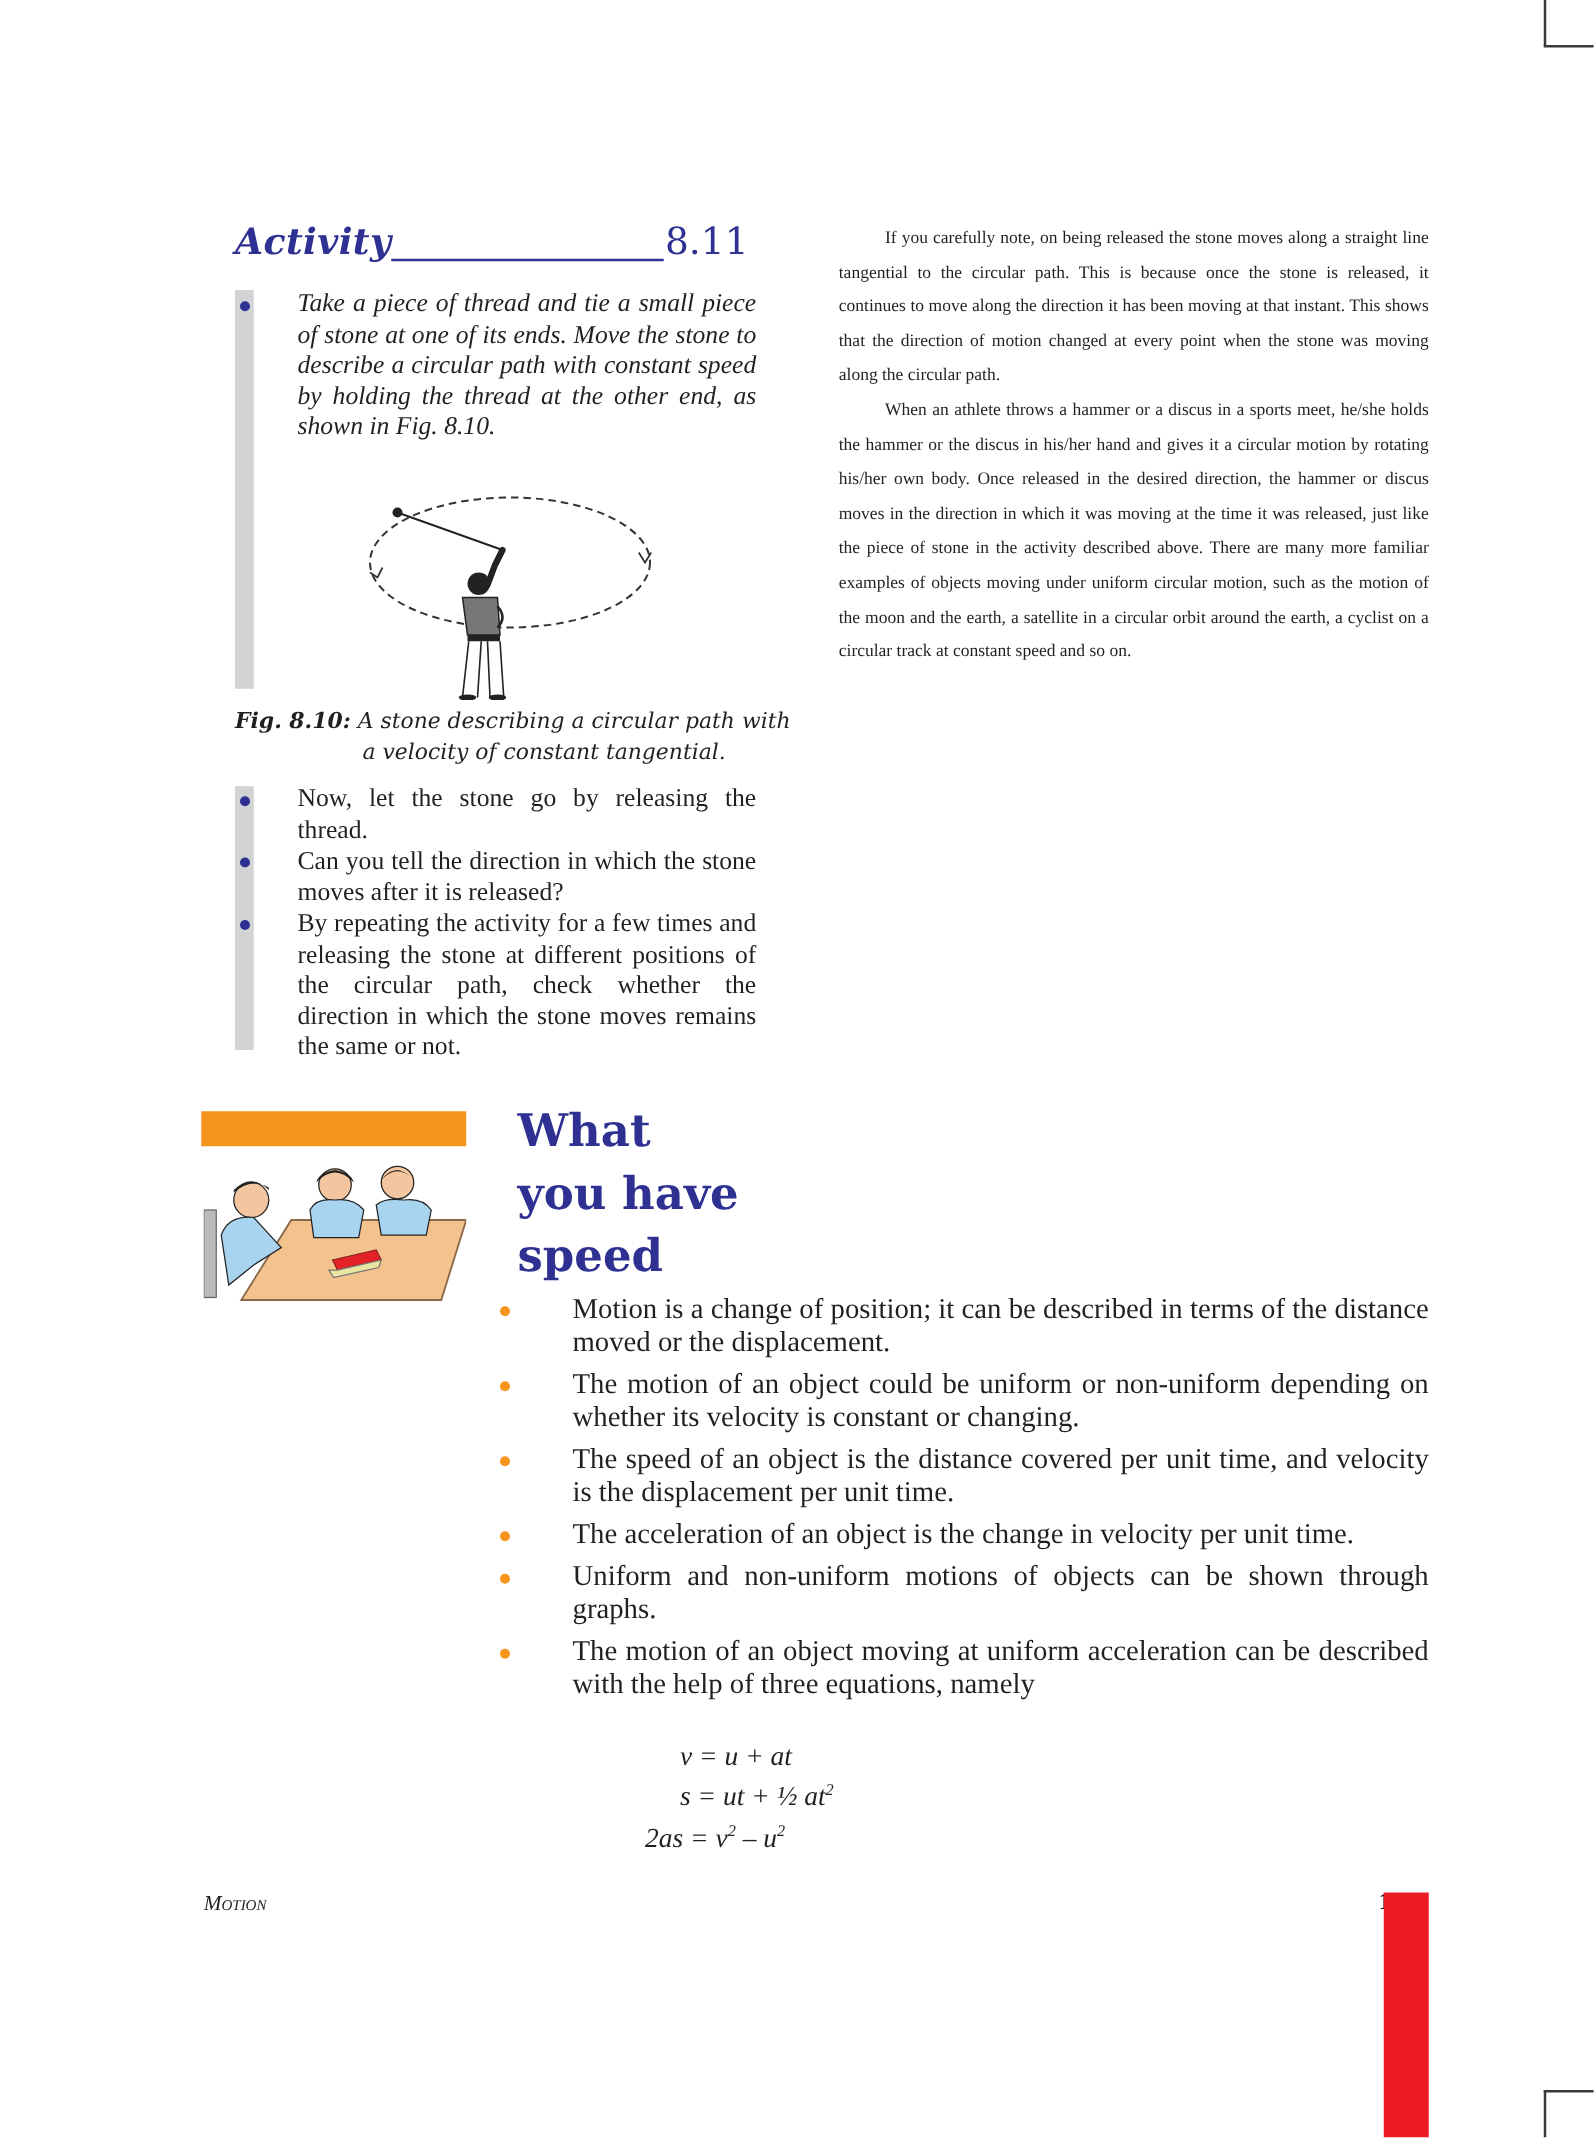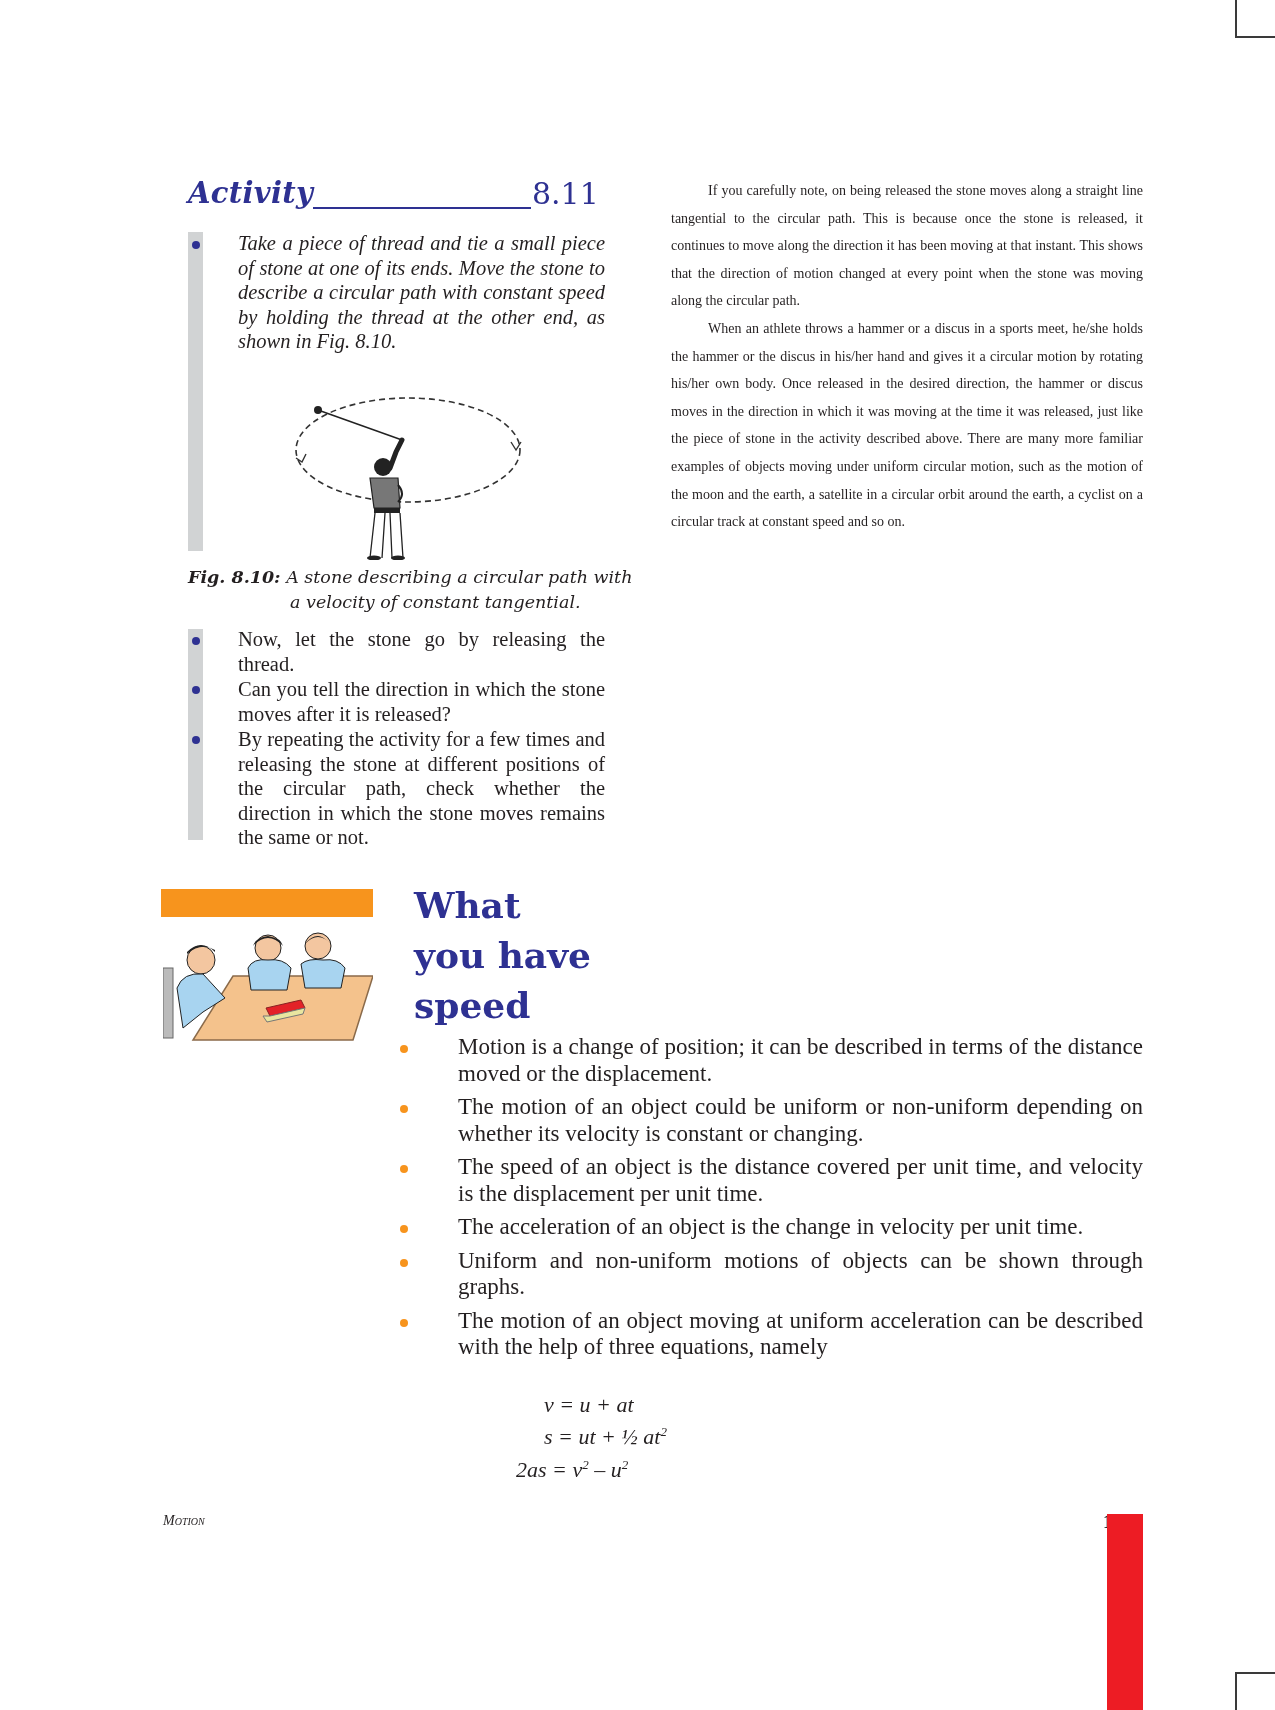--- a/index.html
+++ b/index.html
@@ -40,21 +40,21 @@
   .illustration { left: 163px; top: 928px; width: 210px; height: 118px; }
 
   .summary-list { position: absolute; left: 398px; top: 1034px; width: 745px; margin: 0; padding: 0; list-style: none; }
   .summary-list li { position: relative; padding-left: 60px; font-family: "Liberation Serif", serif; font-size: 23px;
                      line-height: 26.5px; text-align: justify; text-align-last: left; margin-bottom: 7px; }
   .summary-list li .bul { position: absolute; left: 2px; top: 11px; width: 8px; height: 8px; border-radius: 50%; background: #f7941d; }
 
   .equation { position: absolute; font-family: "Liberation Serif", serif; font-style: italic; font-size: 22px; color: #231f20; }
   .equation sup { font-size: 13px; }
 
-  .footer-title { left: 163px; top: 1513px; font-family: "Liberation Serif", serif; font-style: italic; font-size: 14px;
+  .footer-title { left: 163px; top: 1513px; font-family: "Liberation Serif", serif; font-style: italic; font-size: 17px;
                   font-variant: small-caps; color: #231f20; }
   .page-number { left: 1066px; top: 1511px; font-family: "Liberation Serif", serif; font-weight: bold; font-size: 19px; color: #231f20; margin-left: 37px; }
   .red-bar { left: 1107px; top: 1514px; width: 36px; height: 196px; background: #ed1c24; }
 </style>
 </head>
 <body>
 
 <div class="crop-v" style="left:1235px; top:0; height:37px;"></div>
 <div class="crop-h" style="left:1235px; top:36px; width:40px;"></div>
 <div class="crop-h" style="left:1235px; top:1672px; width:40px;"></div>

